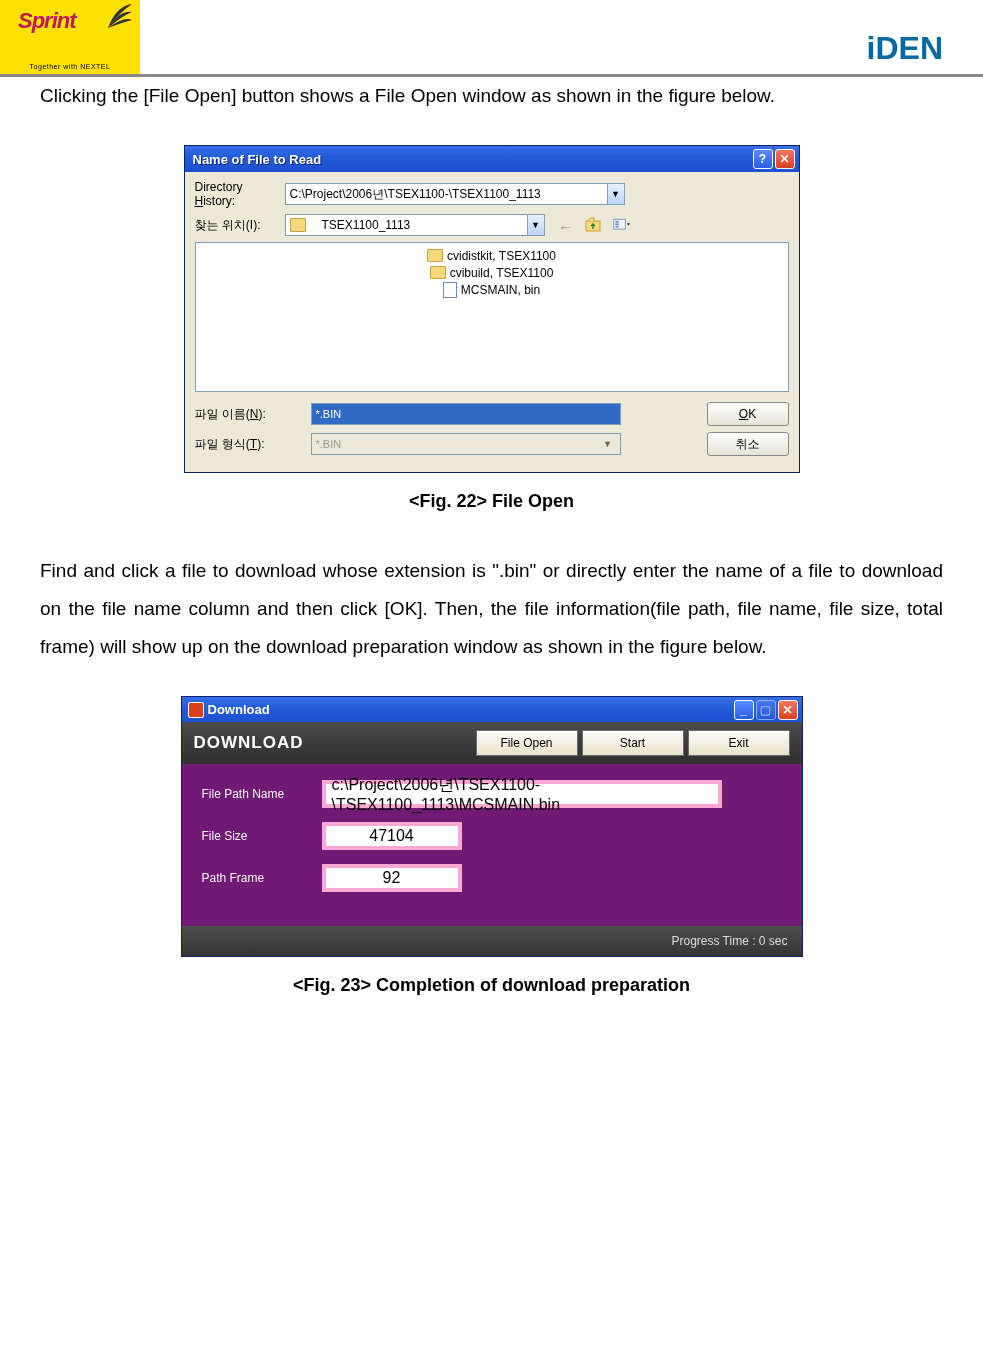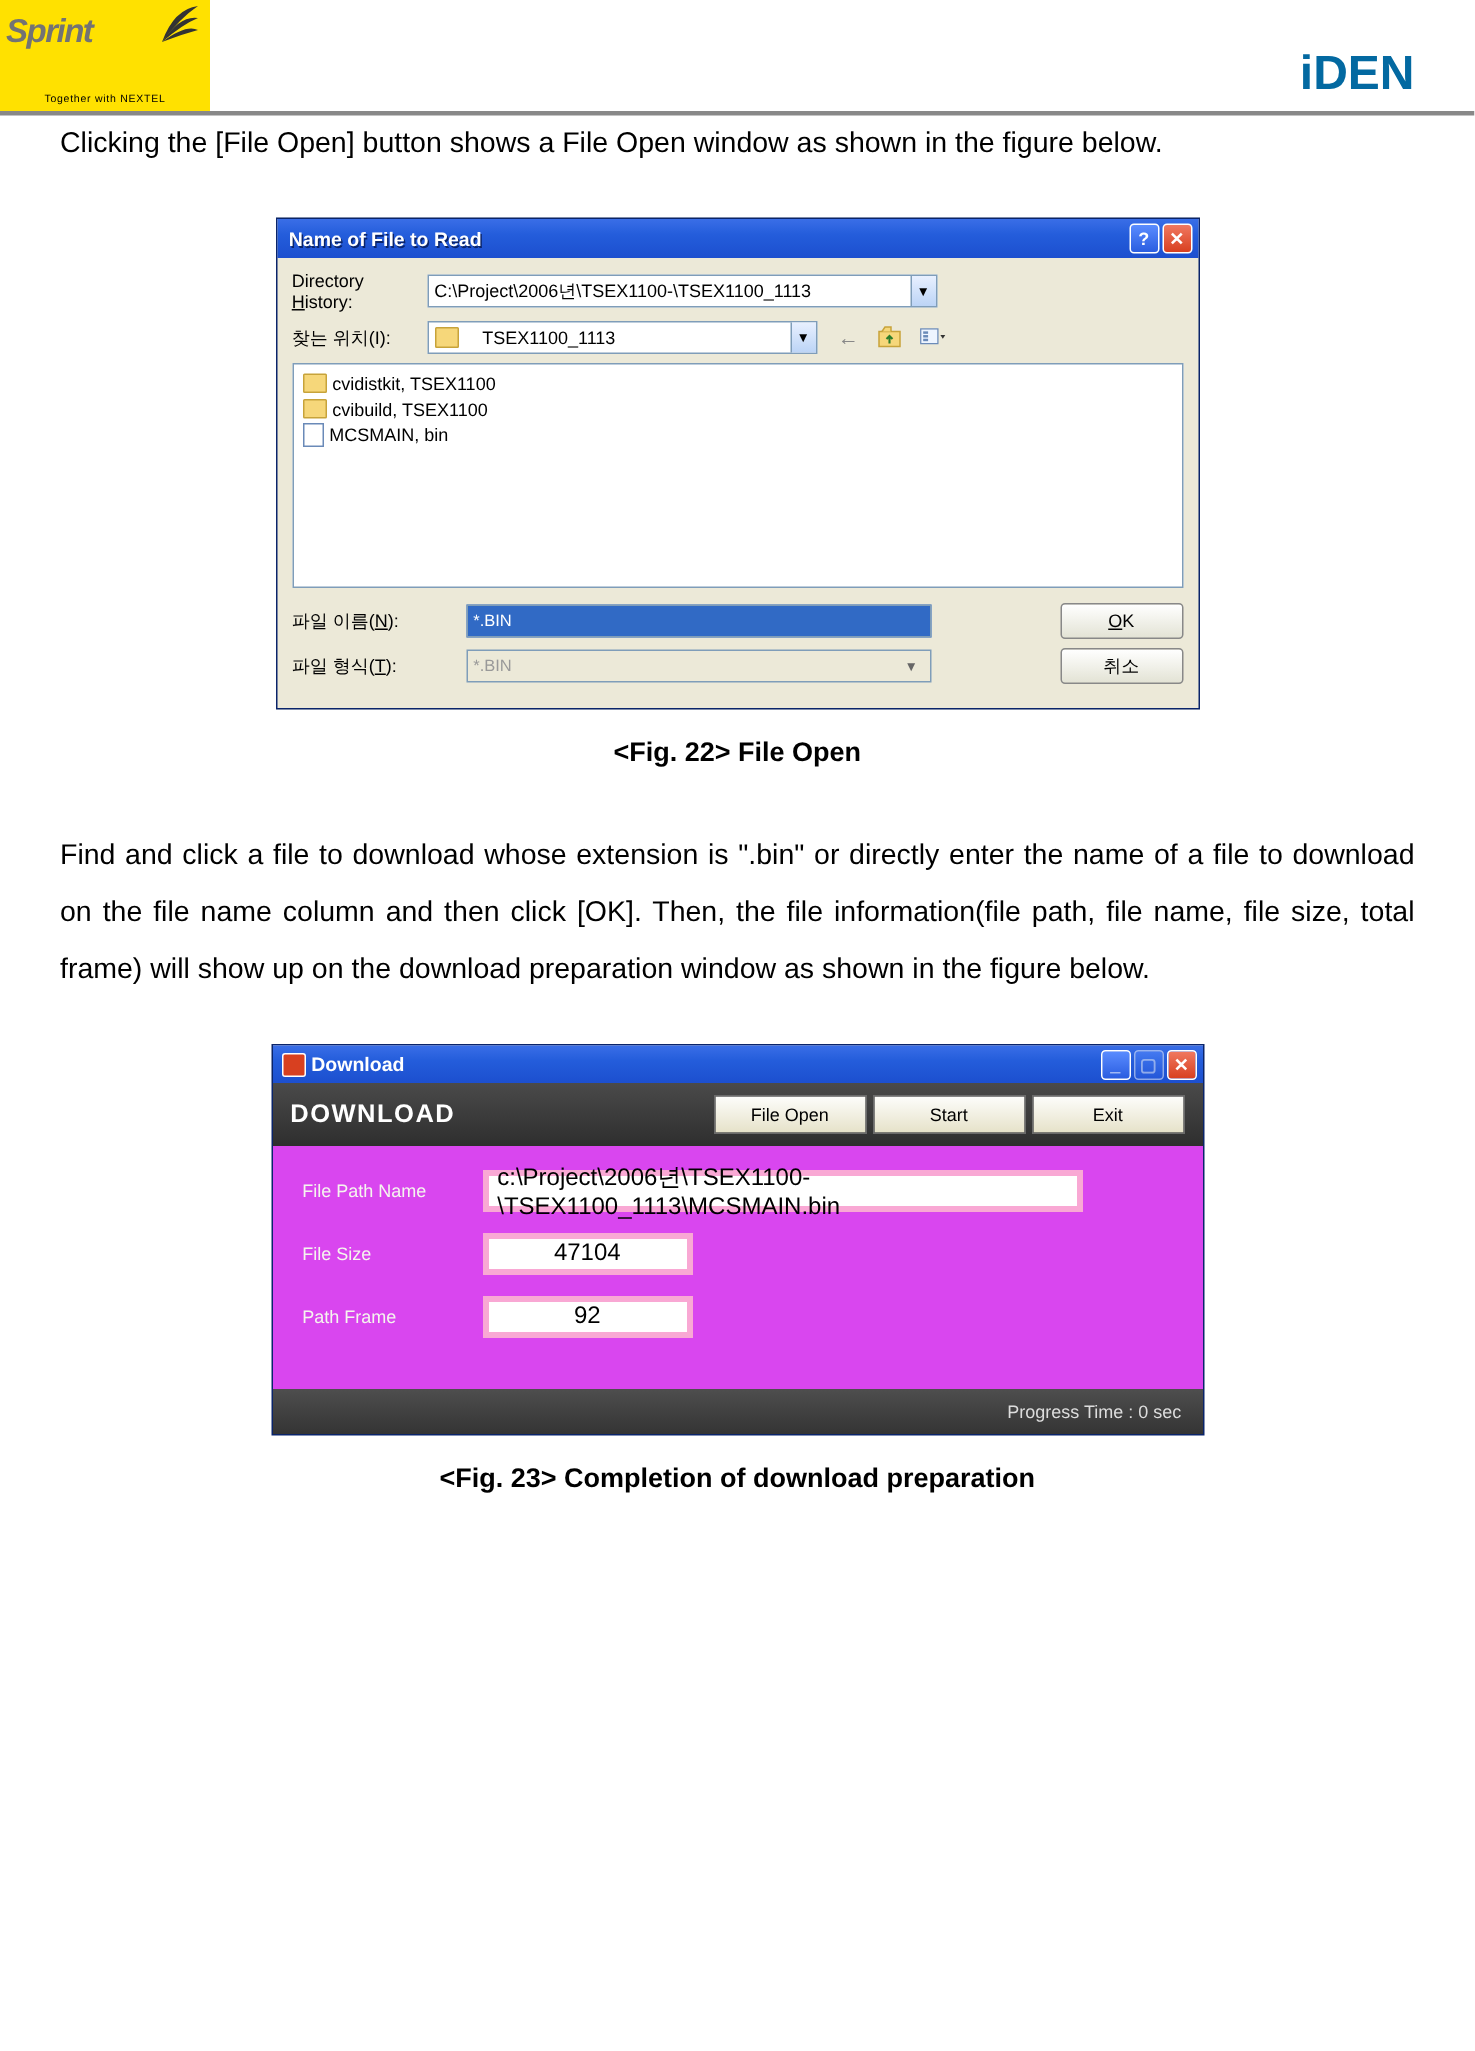--- a/index.html
+++ b/index.html
@@ -20,23 +20,23 @@
     background: #ffe100;
     width: 140px;
     height: 74px;
     position: relative;
     font-weight: bold;
     font-style: italic;
   }
   .sprint-logo-text {
     position: absolute;
     top: 8px;
-    left: 4px;
+    left: 18px;
     font-size: 22px;
-    color: #737373;
+    color: #be185d;
     letter-spacing: -1px;
     text-align: right;
   }
   .sprint-fan {
     position: absolute;
     top: 2px;
     right: 6px;
   }
   .sprint-tagline {
     position: absolute;
@@ -159,21 +159,21 @@
   }
   .nav-icons .ni { width:18px;height:18px;display:flex;align-items:center;justify-content:center;color:#888;font-size:14px;}
   .file-list {
     background:#fff;
     border:1px solid #7f9db9;
     height:140px;
     padding:4px 6px;
     margin:4px 0 10px 0;
   }
   .file-list .fi {
-    display:flex;align-items:center;gap:4px;height:17px;font-size:12px;
+    display:flex;align-items:center;gap:4px;height:17px;font-size:12px;justify-content:center;
   }
   .fi .folder-ico {width:14px;height:11px;background:#f6d77a;border:1px solid #c7a33a;border-radius:1px;}
   .fi .file-ico {width:12px;height:14px;background:#fff;border:1px solid #6a8ab8;position:relative;}
   .field-row {
     display:flex;align-items:center;margin-bottom:6px;gap:6px;
   }
   .field-row .lbl2{width:110px;font-size:12px;}
   .field-row .txt {
     flex:0 0 300px;height:20px;border:1px solid #7f9db9;background:#fff;display:flex;align-items:center;padding:0 4px;font-size:11px;
   }
@@ -197,21 +197,21 @@
   .dl-top {
     background:linear-gradient(#4a4a4a,#2e2e2e);
     display:flex;align-items:center;padding:8px 12px;
   }
   .dl-top .dl-title{color:#fff;font-weight:bold;font-size:17px;letter-spacing:1px;}
   .dl-top .spacer{flex:1;}
   .dl-top .tb{
     width:100px;height:24px;background:linear-gradient(#fdfdfb,#e6e2c9);border:1px solid #6b6b6b;display:flex;align-items:center;justify-content:center;font-size:12px;margin-left:4px;
   }
   .dl-mid{
-    background:#d946ef;padding:16px 20px 20px 20px;
+    background:#701a75;padding:16px 20px 20px 20px;
   }
   .dl-row{display:flex;align-items:center;margin-bottom:14px;}
   .dl-row .dlbl{width:120px;color:#f5f5ee;font-size:12px;}
   .dl-row .dval{
     height:20px;background:#fff;border:4px solid #f9a8d4;font-size:16px;display:flex;align-items:center;padding:0 6px;
   }
   .dl-row .dval.w-long{width:380px;}
   .dl-row .dval.w-short{width:120px;justify-content:center;}
   .dl-bottom{
     background:linear-gradient(#4e4e4e,#343434);

